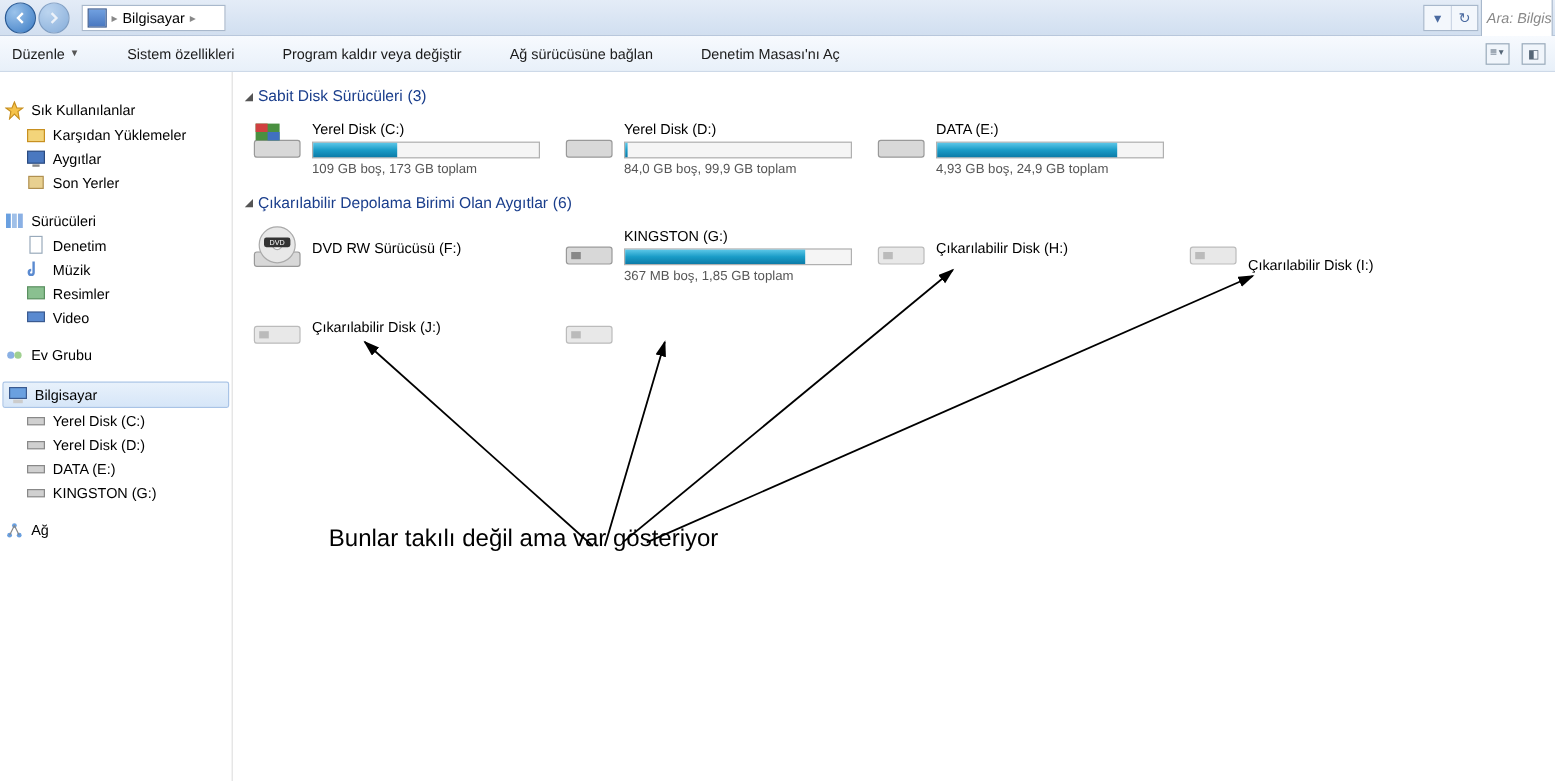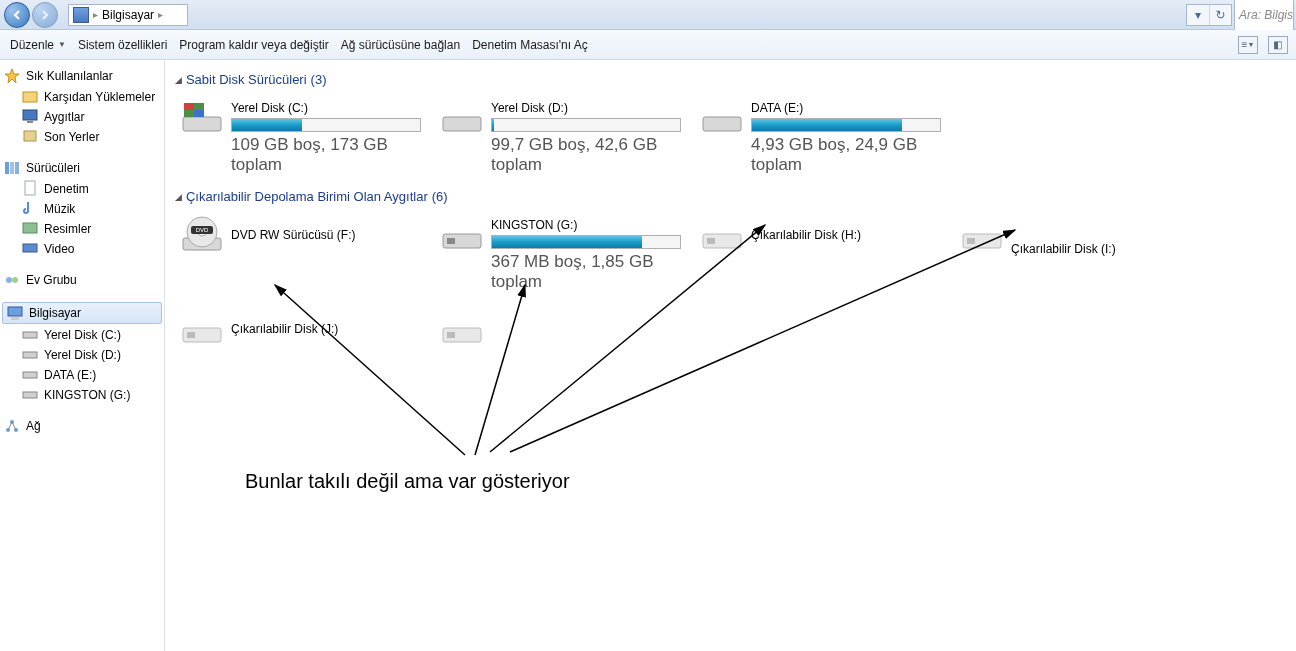--- a/index.html
+++ b/index.html
@@ -91,41 +91,41 @@
     overflow:hidden;
     white-space:nowrap;
   }
   .toolbar {
     height: 30px;
     background: linear-gradient(to bottom, #f7fafe, #e8f0f9);
     border-bottom: 1px solid #cdd9e8;
     display: flex;
     align-items: center;
     padding: 0 10px;
-    gap: 12px;
+    gap: 40px;
     color: #1a1a1a;
     position: relative;
   }
   .toolbar-item { display:flex;align-items:center;gap:4px; cursor:default;}
   .toolbar-item .dd { font-size:8px; color:#555;}
   .toolbar-right {
     position:absolute; right:8px; display:flex; gap:10px; align-items:center;
   }
   .toolbar-right .tb-icon {
     width:20px;height:18px;border:1px solid #9ab;background:#f0f5fb;
     display:flex;align-items:center;justify-content:center;font-size:10px;color:#567;
   }
   .main {
     display: flex;
     height: calc(100% - 60px);
   }
   .sidebar {
-    width: 165px;
+    width: 194px;
     border-right: 1px solid #e0e0e0;
-    padding: 6px 0;
+    padding: 22px 0;
     background: #fff;
     overflow:hidden;
   }
   .sb-group { margin-bottom: 12px; }
   .sb-item {
     display: flex;
     align-items: center;
     gap: 6px;
     padding: 2px 6px 2px 12px;
     cursor: default;
@@ -184,25 +184,25 @@
     border: 1px solid #b0b0b0;
     background: #f5f5f5;
     position: relative;
     margin-bottom: 3px;
     width: 190px;
   }
   .progress .fill {
     height: 100%;
     background: linear-gradient(to bottom, #5cc7e8, #1a9cc7 50%, #0b7ba8);
   }
-  .drive-stats { font-size: 17px; color: #555; }
+  .drive-stats { font-size: 11px; color: #555; }
   .annotation {
     position:absolute;
     left: 80px;
-    top: 410px;
+    top: 378px;
     font-size: 20px;
     color: #000;
   }
   svg.overlay {
     position:absolute;
     left:0;top:0;
     width:100%;height:100%;
     pointer-events:none;
   }
 </style>
@@ -447,21 +447,21 @@
         <div class="drive-icon">
           <svg width="42" height="38">
               <rect x="2" y="18" width="38" height="14" rx="2" fill="#d8d8d8" stroke="#999"></rect>
             </svg>
         </div>
         <div class="drive-body">
           <div class="drive-name">Yerel Disk (D:)</div>
           <div class="progress">
               <div class="fill" style="width:1%"></div>
             </div>
-          <div class="drive-stats">99,7 GB boş, 42,6 GB toplam</div>
+          <div class="drive-stats">84,0 GB boş, 99,9 GB toplam</div>
         </div>
       </div>
       <div class="drive">
         <div class="drive-icon">
           <svg width="42" height="38">
               <rect x="2" y="18" width="38" height="14" rx="2" fill="#d8d8d8" stroke="#999"></rect>
             </svg>
         </div>
         <div class="drive-body">
           <div class="drive-name">DATA (E:)</div>

